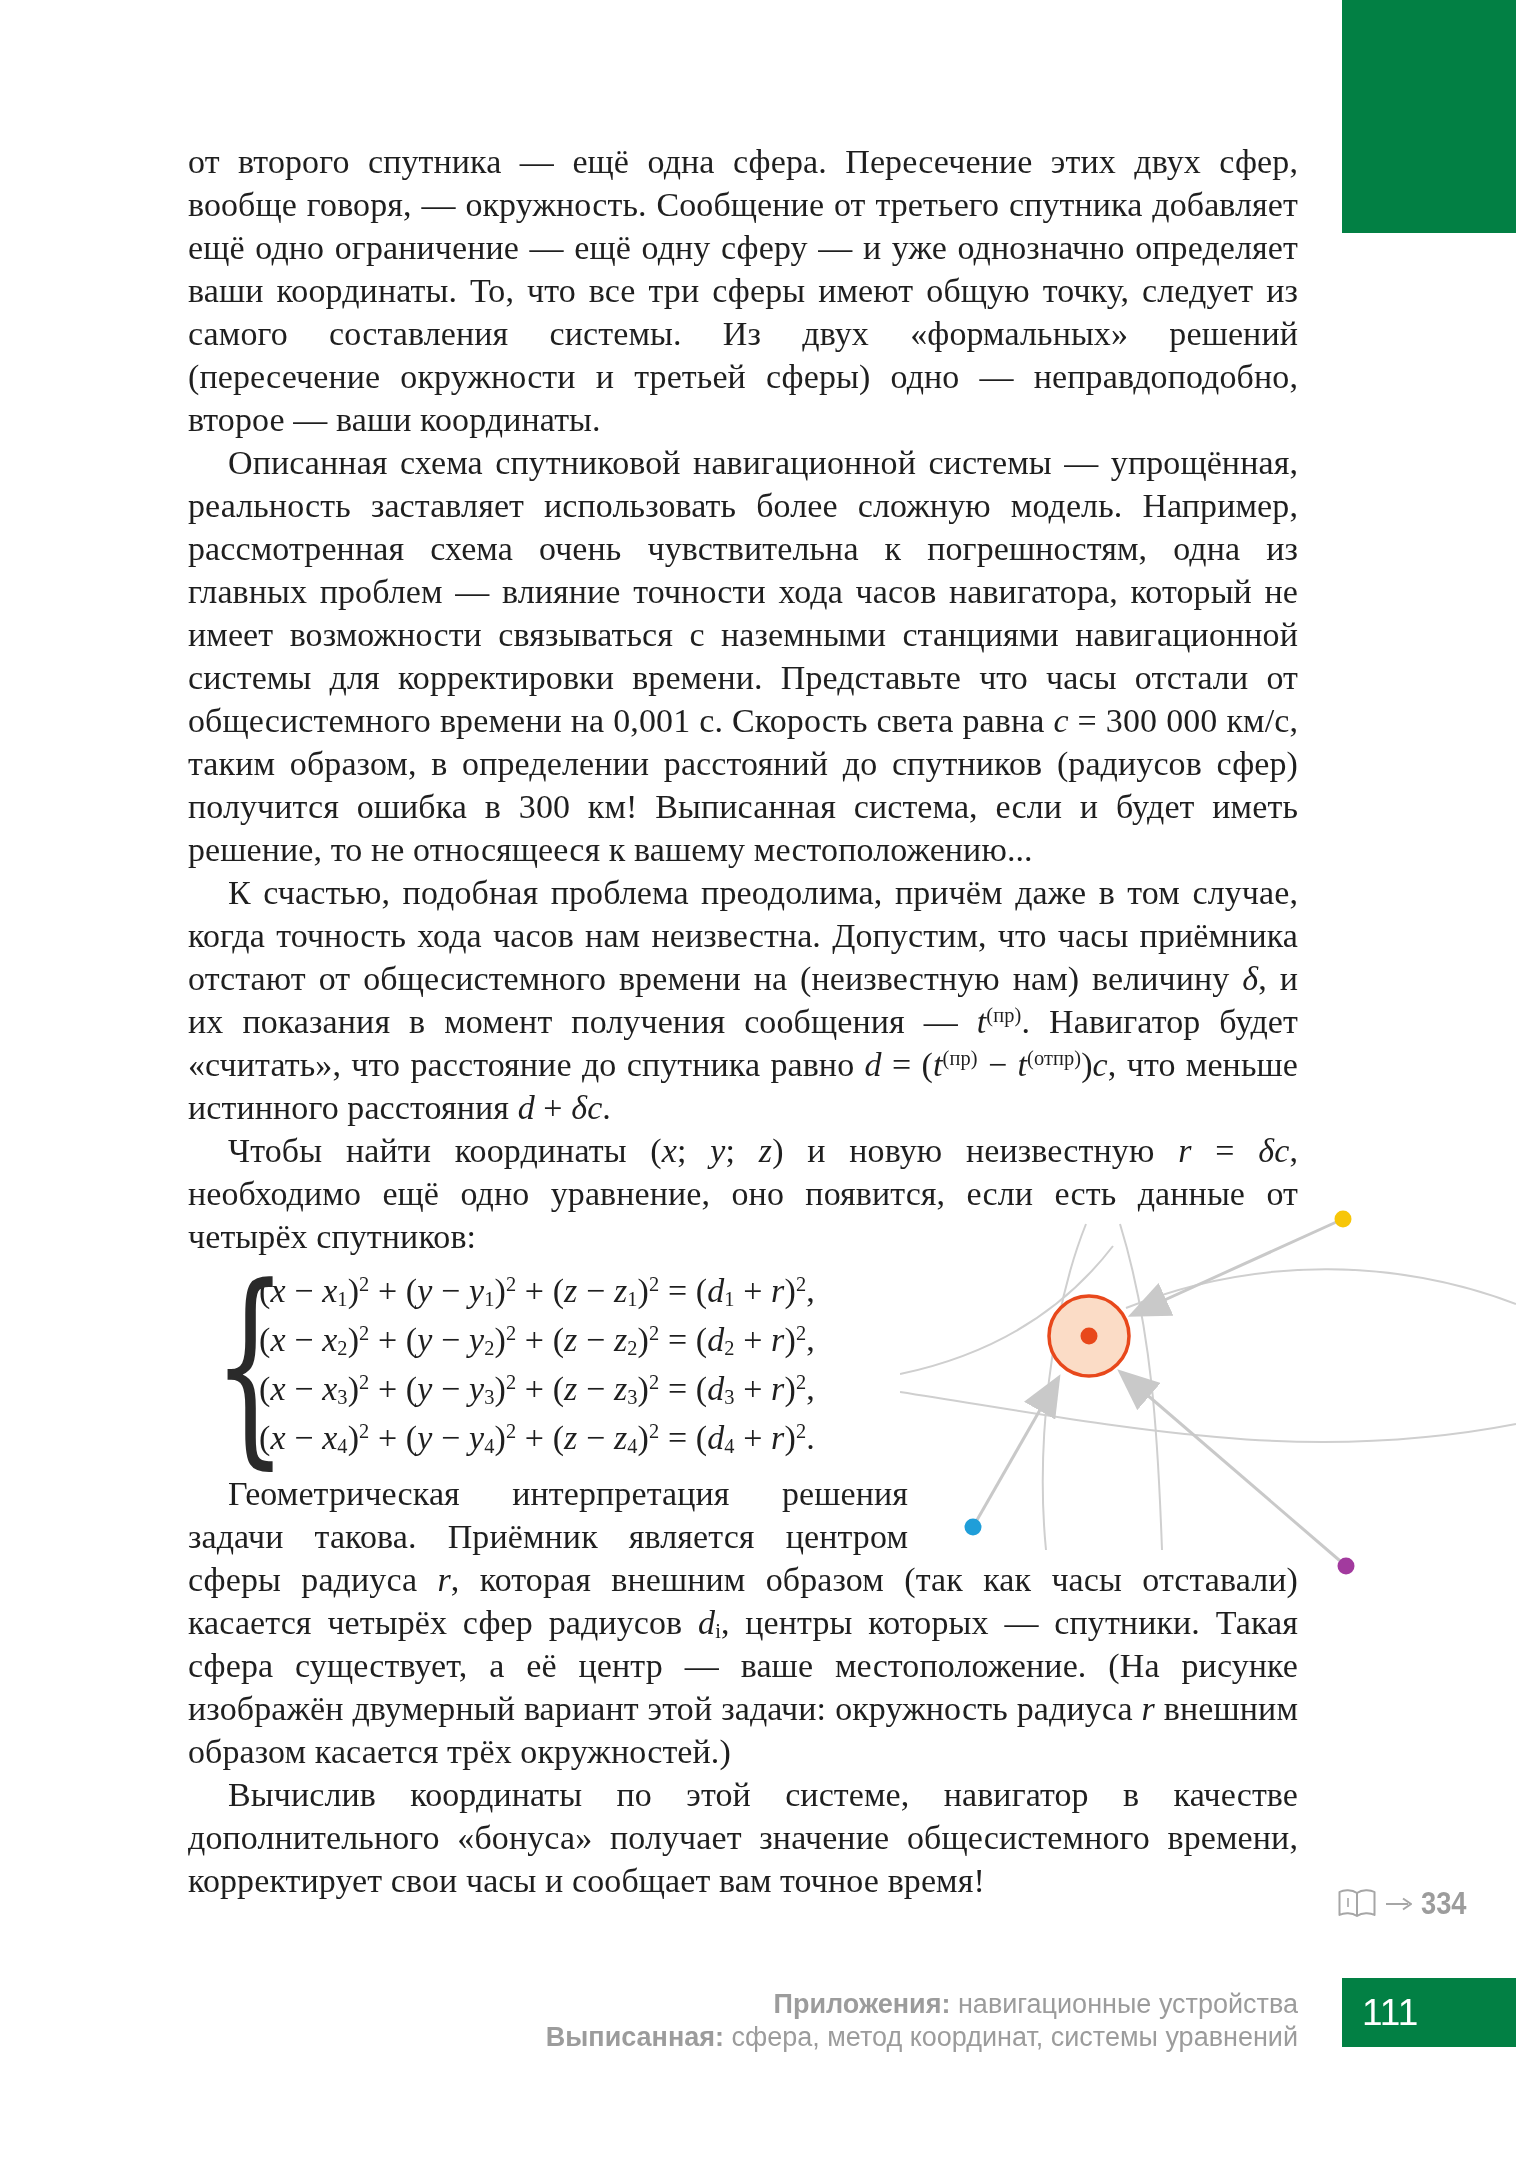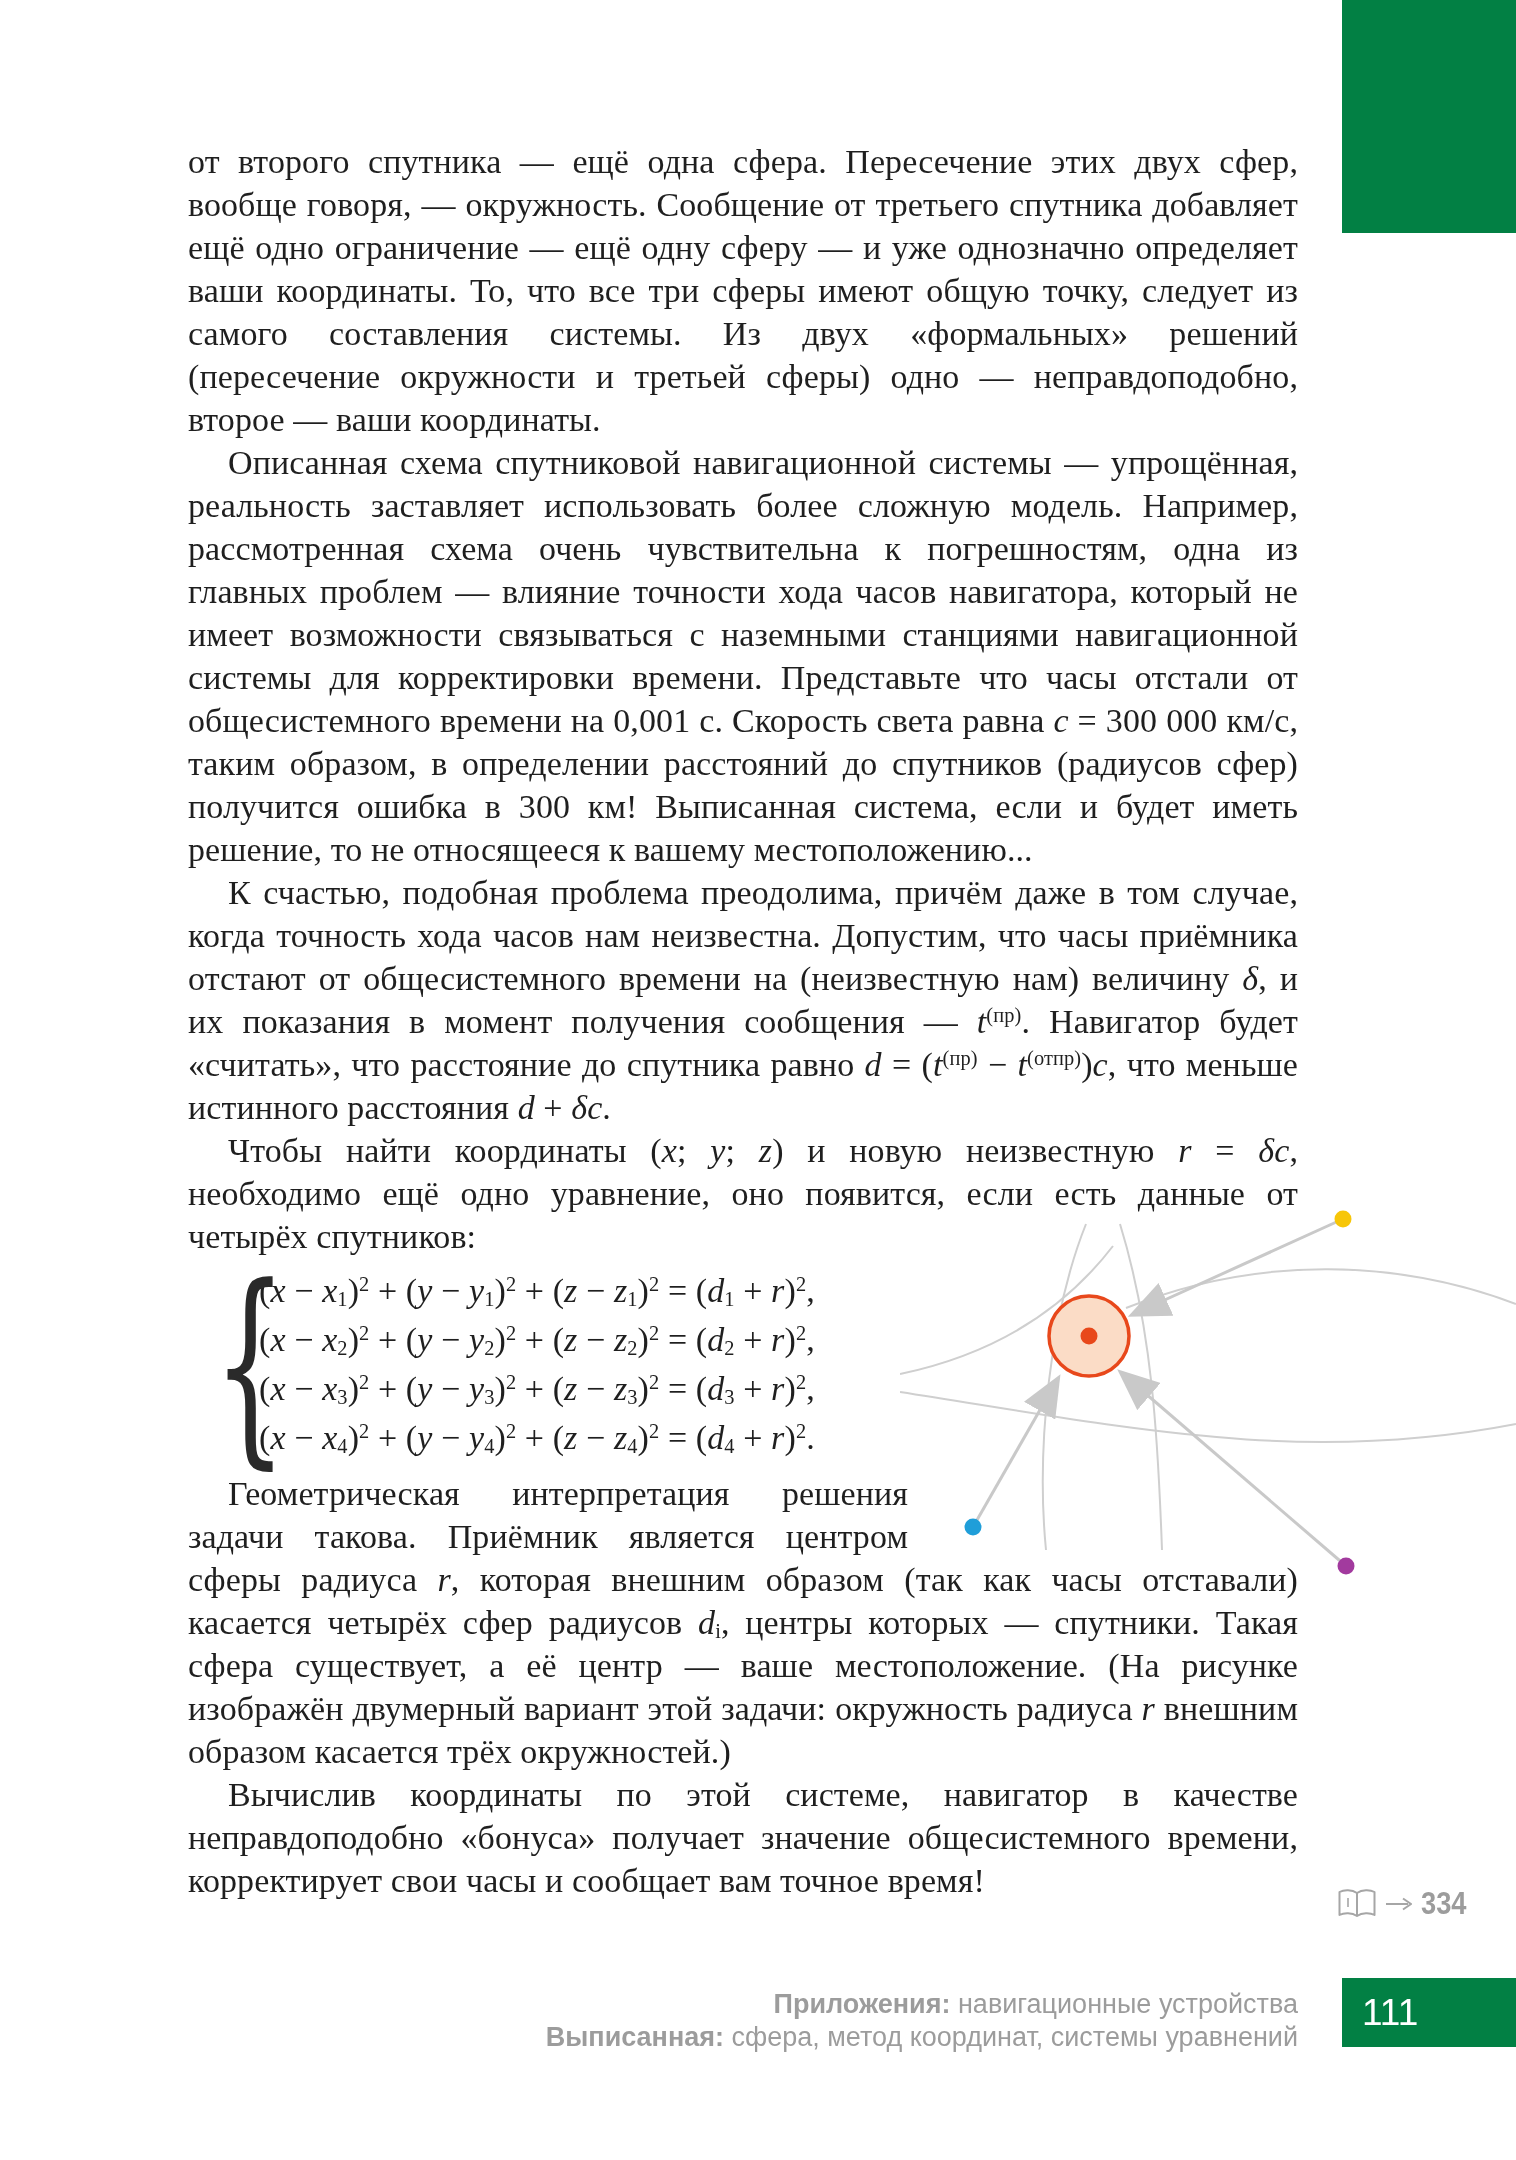--- a/index.html
+++ b/index.html
@@ -90,21 +90,21 @@
       <circle cx="189" cy="138" r="40" style="fill:var(--peach,#fbdcc6);stroke:var(--orange,#e8481b);stroke-width:3.5"></circle>
       <circle cx="189" cy="138" r="8.5" style="fill:var(--orange,#e8481b)"></circle>
 
       <circle cx="443" cy="21" r="8.5" style="fill:var(--yellow,#f7c608)"></circle>
       <circle cx="73" cy="329" r="8.5" style="fill:var(--blue,#1f9ed9)"></circle>
       <circle cx="446" cy="368" r="8.5" style="fill:var(--purple,#a23a9e)"></circle>
     </svg>
   </div>
 
   <p class="ind">Геометрическая интерпретация решения задачи такова. Приёмник является центром сферы радиуса <i>r</i>, которая внешним образом (так как часы отставали) касается четырёх сфер радиусов <i>d</i><sub>i</sub>, центры которых — спутники. Такая сфера существует, а её центр — ваше местоположение. (На рисунке изображён двумерный вариант этой задачи: окружность радиуса <i>r</i> внешним образом касается трёх окружностей.)</p>
-  <p class="ind">Вычислив координаты по этой системе, навигатор в качестве неправдоподобно «бонуса» получает значение общесистемного времени, корректирует свои часы и сообщает вам точное время!</p>
+  <p class="ind">Вычислив координаты по этой системе, навигатор в качестве дополнительного «бонуса» получает значение общесистемного времени, корректирует свои часы и сообщает вам точное время!</p>
 </div>
 
 <div class="ref">
   <svg width="40" height="32" viewBox="0 0 40 32">
     <path d="M20,5 C15,1.5 7,1.5 2.5,4 L2.5,27 C7,24.5 15,24.5 20,28 C25,24.5 33,24.5 37.5,27 L37.5,4 C33,1.5 25,1.5 20,5 Z" style="fill:none;stroke:var(--icon_grey,#a6a6a6);stroke-width:2;stroke-linejoin:round"></path>
     <line x1="20" y1="5" x2="20" y2="28" style="stroke:var(--icon_grey,#a6a6a6);stroke-width:2"></line>
     <line x1="11" y1="10" x2="11" y2="19" style="stroke:var(--icon_grey,#a6a6a6);stroke-width:1.6"></line>
   </svg>
   <svg width="26" height="14" viewBox="0 0 26 14">
     <line x1="0" y1="7" x2="22" y2="7" style="stroke:var(--icon_grey,#a6a6a6);stroke-width:2"></line>

